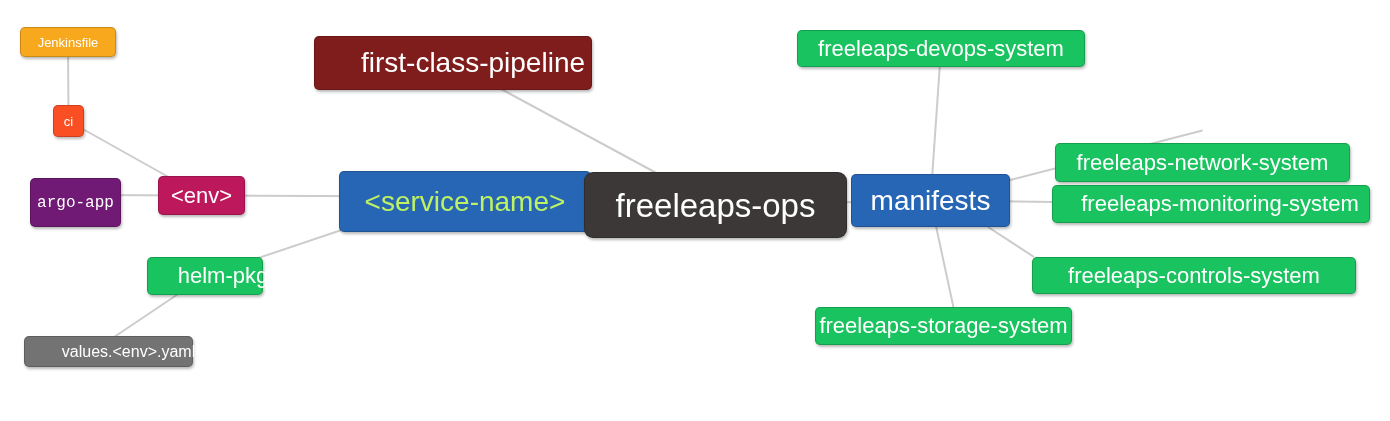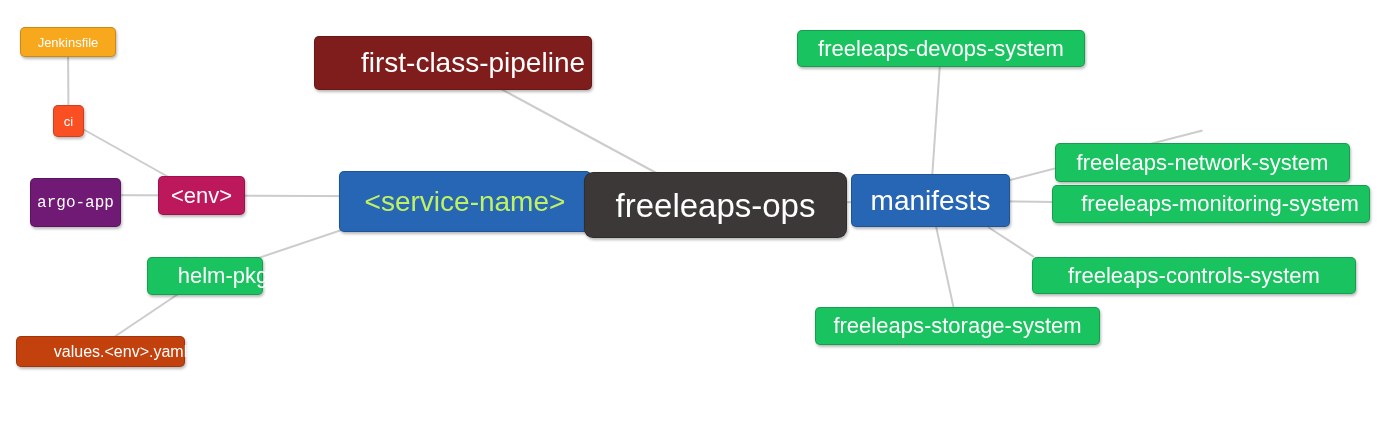--- a/index.html
+++ b/index.html
@@ -68,33 +68,33 @@
   <div class="node fs-leaf-a" style="left: 20px; top: 27px; width: 96px; height: 30px; background: rgb(248, 168, 28); color: rgb(255, 255, 255);">Jenkinsfile</div>
 
   <div class="node fs-leaf-a" style="left: 53px; top: 105px; width: 31px; height: 32px; background: rgb(250, 79, 34); color: rgb(255, 255, 255);">ci</div>
 
   <div class="node fs-leaf-b" style="left: 30px; top: 178px; width: 91px; height: 49px; background: #701a75; color: rgb(255, 255, 255); font-family: Liberation Mono, monospace;">argo-app</div>
 
   <div class="node fs-l2" style="left: 158px; top: 176px; width: 87px; height: 39px; background: #be185d; color: rgb(255, 255, 255);">&lt;env&gt;</div>
 
   <div class="node fs-l2" style="left: 147px; top: 257px; width: 116px; height: 38px; background: rgb(25, 195, 95); color: rgb(255, 255, 255); padding-left: 36px;">helm-pkg</div>
 
-  <div class="node fs-leaf-b" style="left: 16px; top: 336px; width: 169px; height: 31px; background: #c2410c; color: rgb(255, 255, 255); padding-left: 40px;">values.&lt;env&gt;.yaml</div>
+  <div class="node fs-leaf-b" style="left: 24px; top: 336px; width: 169px; height: 31px; background: #737373; color: rgb(255, 255, 255); padding-left: 40px;">values.&lt;env&gt;.yaml</div>
 
   <div class="node fs-l1" style="left: 314px; top: 36px; width: 278px; height: 54px; background: #7f1d1d; color: rgb(255, 255, 255); padding-left: 40px;">first-class-pipeline</div>
 
   <div class="node fs-l1" style="left: 315px; top: 171px; width: 252px; height: 61px; background: rgb(38, 102, 181); color: #bef264; margin-left: 24px;">&lt;service-name&gt;</div>
 
   <div class="node fs-root" style="left: 584px; top: 172px; width: 263px; height: 66px; background: rgb(59, 56, 55); color: rgb(255, 255, 255); border-radius: 9px;">freeleaps-ops</div>
 
   <div class="node fs-l1" style="left: 851px; top: 174px; width: 159px; height: 53px; background: rgb(38, 102, 181); color: rgb(255, 255, 255); text-align: right;">manifests</div>
 
   <div class="node fs-l2" style="left: 797px; top: 30px; width: 288px; height: 37px; background: rgb(25, 195, 95); color: rgb(255, 255, 255);">freeleaps-devops-system</div>
 
   <div class="node fs-l2" style="left: 1055px; top: 111px; width: 295px; height: 39px; background: rgb(25, 195, 95); color: rgb(255, 255, 255); margin-top: 32px;">freeleaps-network-system</div>
 
   <div class="node fs-l2" style="left: 1052px; top: 185px; width: 318px; height: 38px; background: rgb(25, 195, 95); color: rgb(255, 255, 255); padding-left: 18px;">freeleaps-monitoring-system</div>
 
   <div class="node fs-l2" style="left: 1032px; top: 257px; width: 324px; height: 37px; background: rgb(25, 195, 95); color: rgb(255, 255, 255);">freeleaps-controls-system</div>
 
-  <div class="node fs-l2" style="left: 815px; top: 307px; width: 285px; height: 38px; background: rgb(25, 195, 95); color: rgb(255, 255, 255);">freeleaps-storage-system</div>
+  <div class="node fs-l2" style="left: 815px; top: 307px; width: 257px; height: 38px; background: rgb(25, 195, 95); color: rgb(255, 255, 255);">freeleaps-storage-system</div>
 
 </div>
 
 </body></html>

